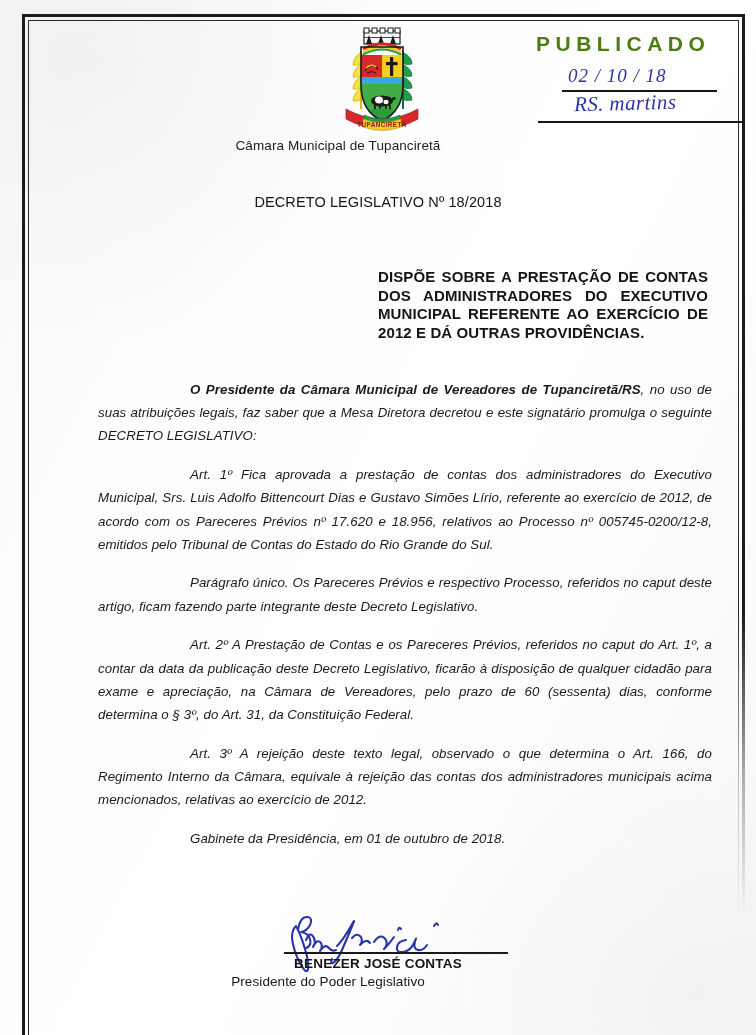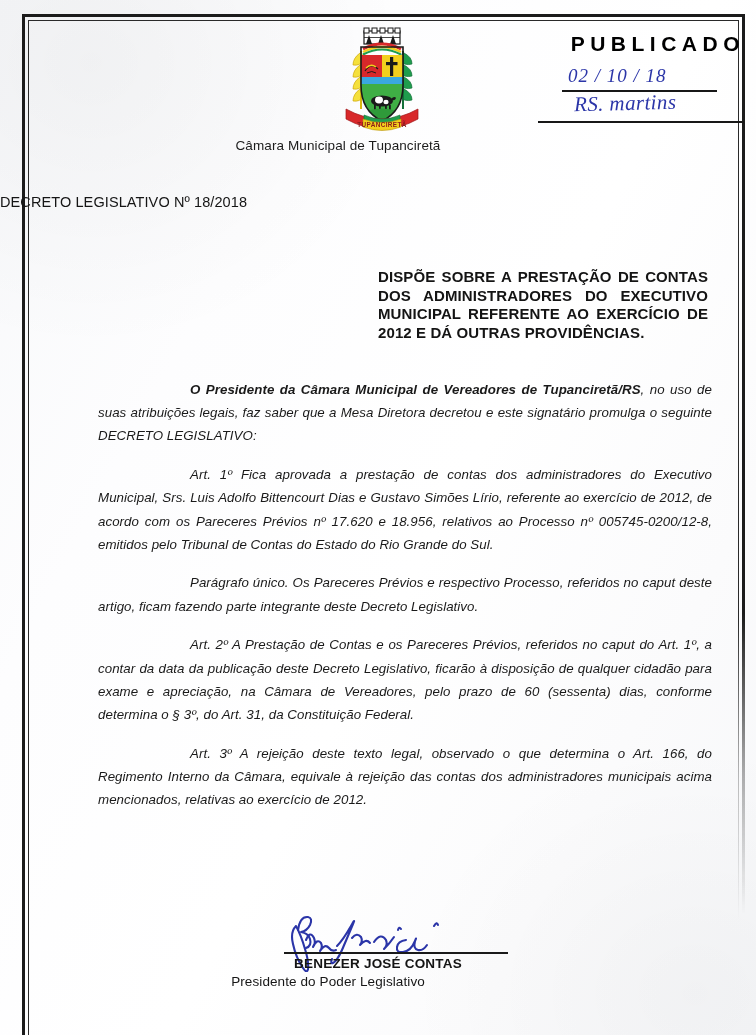--- a/index.html
+++ b/index.html
@@ -102,22 +102,22 @@
     position: absolute;
     left: 530px; top: 33px;
     width: 215px;
     height: 92px;
   }
   .stamp-title {
     font-family: "Liberation Sans", sans-serif;
     font-weight: bold;
     font-size: 21px;
     letter-spacing: 5.5px;
-    color: #000000;
-    text-align: right;
+    color: #4d7c0f;
+    text-align: left;
     padding-left: 6px;
     line-height: 1;
   }
   .stamp-date {
     position: absolute;
     left: 38px; top: 32px;
     width: 160px;
     font-family: "Liberation Serif", serif;
     font-size: 19px;
     font-style: italic;
@@ -147,20 +147,21 @@
     left: 8px; top: 88px;
     width: 206px; height: 2px;
     background: #171717;
   }
 
   
   .decree-title {
     position: absolute;
     left: 0; top: 192px;
     width: 756px;
+    text-align: center;
     font-size: 14.5px;
     line-height: 20px;
     color: #151515;
     letter-spacing: 0.1px;
   }
 
   
   .ementa {
     position: absolute;
     left: 378px; top: 268px;
@@ -340,20 +341,21 @@
   </div>
 
   <div class="ementa">DISPÕE SOBRE A PRESTAÇÃO DE CONTAS DOS ADMINISTRADORES DO EXECUTIVO MUNICIPAL REFERENTE AO EXERCÍCIO DE 2012 E DÁ OUTRAS PROVIDÊNCIAS.</div>
 
   <div class="body-block">
     <p class="para"><b>O Presidente da Câmara Municipal de Vereadores de Tupanciretã/RS</b><span>, no uso de suas atribuições legais, faz saber que a Mesa Diretora decretou e este signatário promulga o seguinte DECRETO LEGISLATIVO:</span></p>
     <p class="para">Art. 1º Fica aprovada a prestação de contas dos administradores do Executivo Municipal, Srs. Luis Adolfo Bittencourt Dias e Gustavo Simões Lírio, referente ao exercício de 2012, de acordo com os Pareceres Prévios nº 17.620 e 18.956, relativos ao Processo nº 005745-0200/12-8, emitidos pelo Tribunal de Contas do Estado do Rio Grande do Sul.</p>
     <p class="para">Parágrafo único. Os Pareceres Prévios e respectivo Processo, referidos no caput deste artigo, ficam fazendo parte integrante deste Decreto Legislativo.</p>
     <p class="para">Art. 2º A Prestação de Contas e os Pareceres Prévios, referidos no caput do Art. 1º, a contar da data da publicação deste Decreto Legislativo, ficarão à disposição de qualquer cidadão para exame e apreciação, na Câmara de Vereadores, pelo prazo de 60 (sessenta) dias, conforme determina o § 3º, do Art. 31, da Constituição Federal.</p>
     <p class="para">Art. 3º A rejeição deste texto legal, observado o que determina o Art. 166, do Regimento Interno da Câmara, equivale à rejeição das contas dos administradores municipais acima mencionados, relativas ao exercício de 2012.</p>
+    <p class="para">Gabinete da Presidência, em 01 de outubro de 2018.</p>
   </div>
 
   <div class="sig-block">
     <svg class="sig-scribble" viewBox="0 0 230 66" xmlns="http://www.w3.org/2000/svg">
       <g fill="none" stroke="#2b35a8" stroke-width="2.1" stroke-linecap="round" stroke-linejoin="round">
         <path d="M16 24 q2 -14 10 -13 q5 1 2 8 q-3 6 -9 7 q7 1 9 7 q2 7 -4 9"></path>
         <path d="M14 20 q-6 6 -3 18 q3 14 10 24 q4 6 5 1 q1 -7 -3 -20 q-4 -14 -9 -23z"></path>
         <path d="M24 34 q4 -10 8 -2 q2 5 -1 9 q4 -9 8 -4 q2 4 -1 8 q5 -8 9 -3 q3 4 7 2"></path>
         <path d="M55 40 q6 -6 14 -20 q5 -9 2 -2 q-5 12 -11 26 q-5 11 -9 13 q-3 1 -1 -4"></path>
         <path d="M70 32 q5 -6 9 -1 q2 4 -1 8 q6 -7 10 -2"></path>

